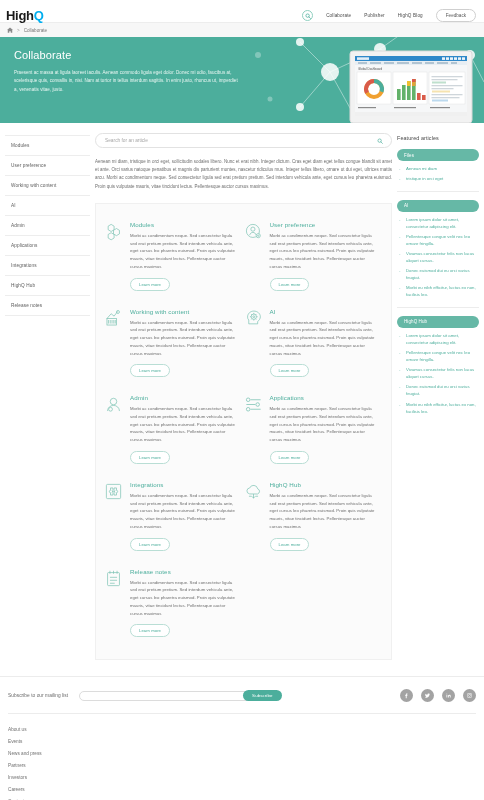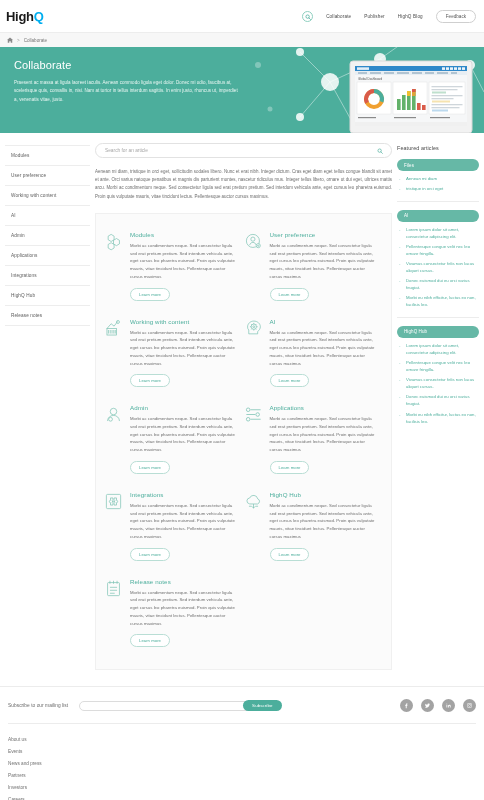--- a/index.html
+++ b/index.html
@@ -6,22 +6,22 @@
   html, body {
     width: 484px; height: 800px;
     font-family: "Liberation Sans", sans-serif;
     background: #ffffff;
     overflow: hidden;
   }
   .page { width: 484px; height: 800px; position: relative; background:#fff; }
 
   
   .topbar {
-    height: 22px; background:#fff; display:flex; align-items:flex-start;
-    padding: 0 8px 0 6px; position:relative;margin-top:10px;
+    height: 22px; background:#fff; display:flex; align-items:flex-end;
+    padding: 0 8px 0 6px; position:relative;
   }
   .logo { font-size: 13px; font-weight: bold; letter-spacing:-0.3px; color:#1a1a1a; line-height:1; }
   .logo .q { color:#00AEEF; }
   .topnav { margin-left:auto; display:flex; align-items:center; gap:13px; }
   .search-circle {
     width:11px; height:11px; border-radius:50%; border:1px solid #8fd0c0;
     display:flex; align-items:center; justify-content:center;
   }
   .search-circle svg { width:6px; height:6px; }
   .topnav-link { font-size:4.6px; color:#4a4a4a; letter-spacing:0.15px; white-space:nowrap; }

